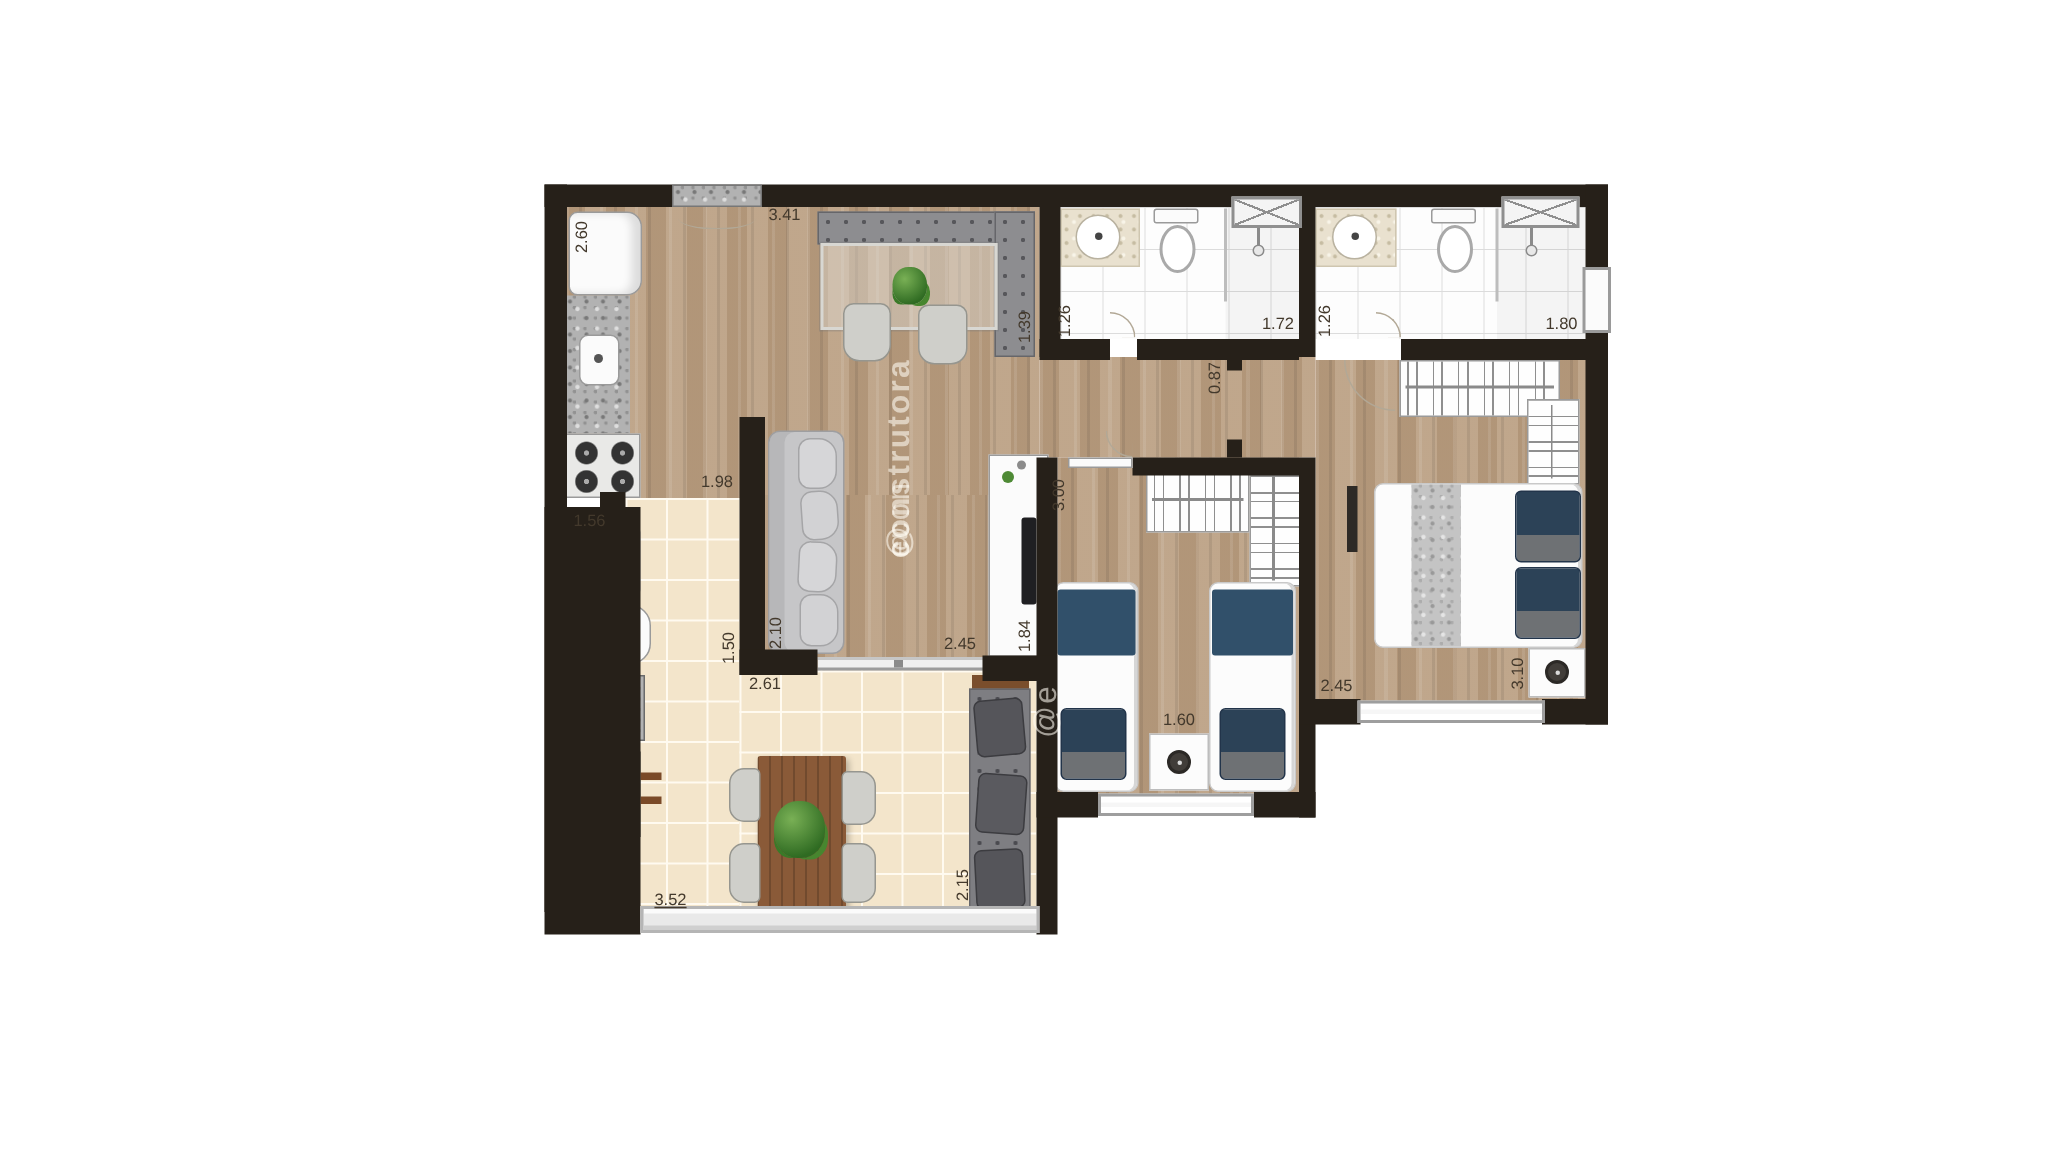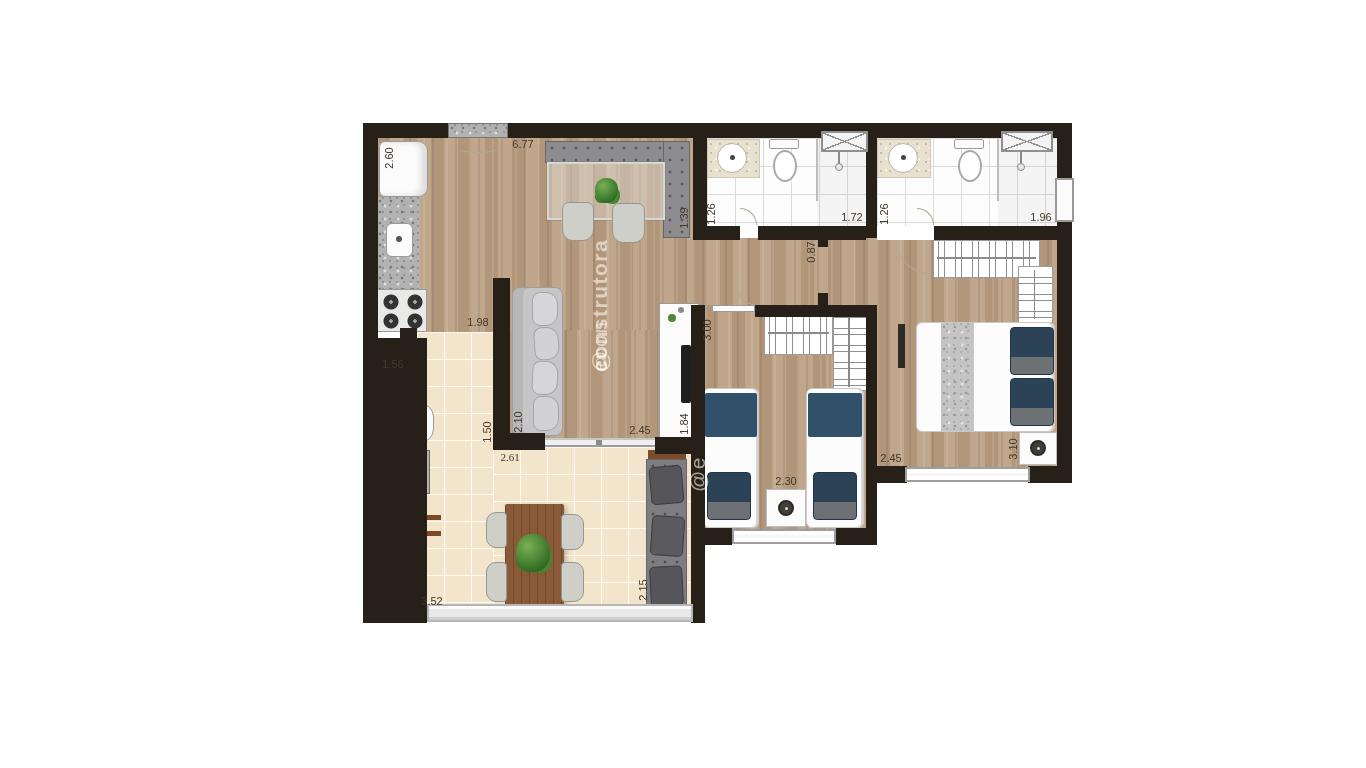--- a/index.html
+++ b/index.html
@@ -229,34 +229,34 @@
   <div class="wm" style="left:588px;top:372px;">
     <span>@</span>
       <span>econ</span>
       <span class="b">construtora</span>
   </div>
   <div class="wm" style="left:686px;top:492px;">
     <span>@e</span>
   </div>
 
   <span class="dim v" style="left:389px;top:158px;">2.60</span>
-  <span class="dim" style="left:523px;top:144px;">6.77</span>
+  <span class="dim" style="left:523px;top:144px;">3.41</span>
   <span class="dim v" style="left:684px;top:218px;">1.39</span>
   <span class="dim v" style="left:711px;top:214px;">1.26</span>
   <span class="dim" style="left:852px;top:217px;">1.72</span>
   <span class="dim v" style="left:884px;top:214px;">1.26</span>
-  <span class="dim" style="left:1041px;top:217px;">1.96</span>
+  <span class="dim" style="left:1041px;top:217px;">1.80</span>
   <span class="dim v" style="left:811px;top:252px;">0.87</span>
   <span class="dim v" style="left:707px;top:330px;">3.00</span>
   <span class="dim" style="left:478px;top:322px;">1.98</span>
-  <span class="dim" style="left:393px;top:364px;">1.56</span>
+  <span class="dim" style="left:393px;top:348px;">1.56</span>
   <span class="dim v" style="left:518px;top:422px;">2.10</span>
   <span class="dim v" style="left:487px;top:432px;">1.50</span>
-  <span class="dim" style="left:510px;top:457px;font-family:Liberation Serif, serif;">2.61</span>
+  <span class="dim" style="left:510px;top:457px;">2.61</span>
   <span class="dim" style="left:640px;top:430px;">2.45</span>
   <span class="dim v" style="left:684px;top:424px;">1.84</span>
   <span class="dim" style="left:891px;top:458px;">2.45</span>
   <span class="dim v" style="left:1013px;top:449px;">3.10</span>
-  <span class="dim" style="left:786px;top:481px;">2.30</span>
+  <span class="dim" style="left:786px;top:481px;">1.60</span>
   <span class="dim v" style="left:643px;top:590px;">2.15</span>
-  <span class="dim" style="left:432px;top:601px;">3.52</span>
+  <span class="dim" style="left:447px;top:601px;text-decoration:underline;">3.52</span>
 
 </div>
 
 </body></html>

